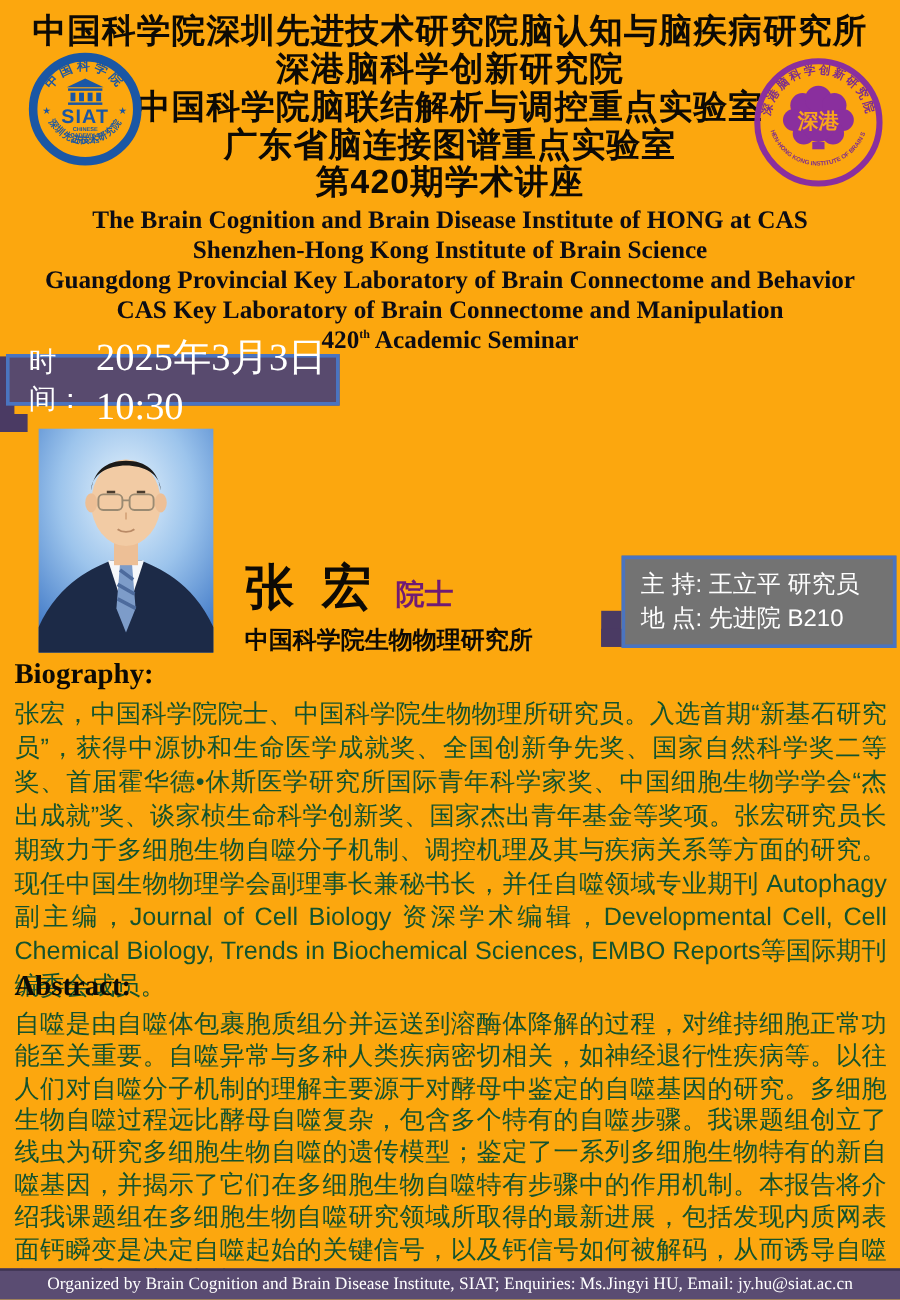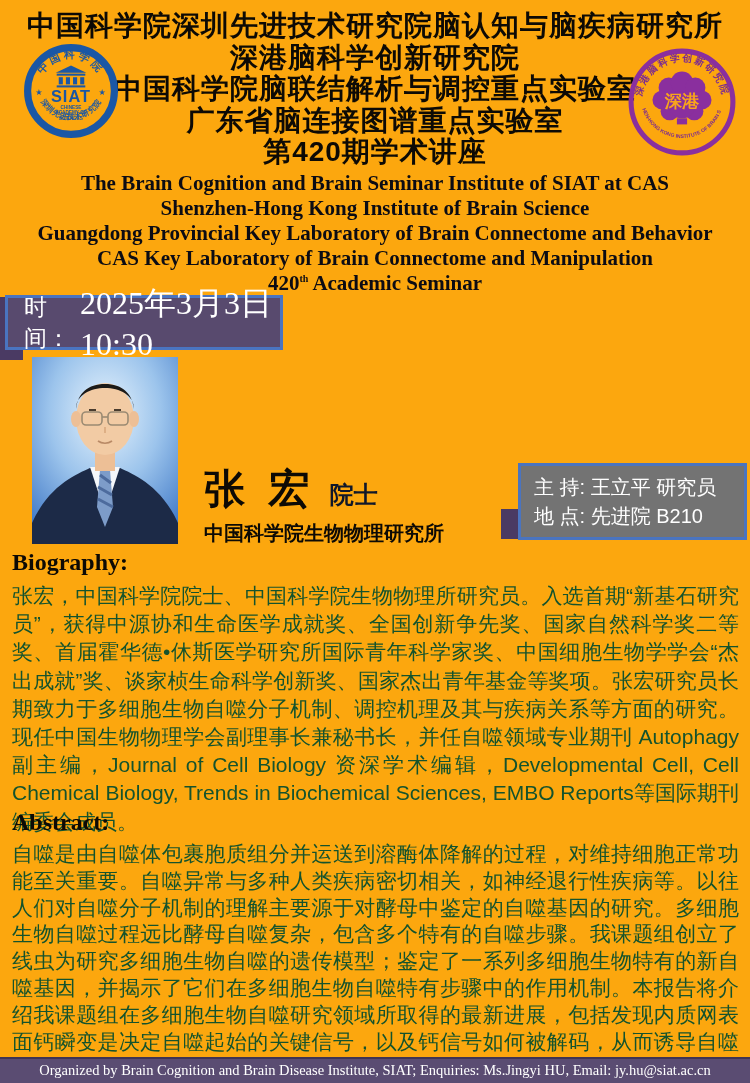--- a/index.html
+++ b/index.html
@@ -15,35 +15,35 @@
     font-family:"Liberation Serif",serif;font-weight:bold;color:#0c0c14;}
   .en-line{font-size:21px;line-height:25px;}
   .en-line sup{font-size:10px;line-height:0;}
   
   .logo-left{position:absolute;left:22px;top:42px;width:98px;height:98px;}
   .logo-right{position:absolute;left:626px;top:46px;width:112px;height:112px;}
   
   .banner-bracket-v{position:absolute;left:0;top:297px;width:12px;height:63px;background:#4a3a63;}
   .banner-bracket-h{position:absolute;left:0;top:345px;width:23px;height:15px;background:#4a3a63;}
   .time-banner{
-    position:absolute;left:5px;top:295px;width:278px;height:55px;box-sizing:border-box;
+    position:absolute;left:5px;top:295px;width:278px;height:43px;box-sizing:border-box;
     background:#584a6e;border:3px solid #4a74c0;color:#fff;
     display:flex;align-items:center;padding-left:16px;
   }
   .time-label{font-size:23px;font-weight:500;}
   .time-value{font-family:Liberation Serif, serif;font-size:32px;margin-left:4px;}
   
   .photo{position:absolute;left:32px;top:357px;width:146px;height:187px;}
   .talk-title{
     position:absolute;left:198px;top:369px;width:548px;text-align:center;
     font-size:33px;font-weight:bold;color:#3b2d5a;letter-spacing:1px;
   }
   .speaker-line{position:absolute;left:204px;top:462px;white-space:nowrap;}
   .speaker-name{font-size:41px;font-weight:bold;color:#0d0a05;letter-spacing:6px;}
-  .speaker-honorific{font-size:24px;font-weight:bold;color:#0f172a;margin-left:10px;}
+  .speaker-honorific{font-size:24px;font-weight:bold;color:#701a75;margin-left:10px;}
   .speaker-affiliation{position:absolute;left:204px;top:520px;font-size:20px;font-weight:bold;color:#0d0a05;}
   .host-foot-v{position:absolute;left:501px;top:509px;width:17px;height:30px;background:#4a3a63;}
   .host-foot-h{position:absolute;left:501px;top:524px;width:36px;height:15px;background:#4a3a63;}
   .host-box{
     position:absolute;left:518px;top:463px;width:229px;height:77px;box-sizing:border-box;
     background:#737373;border:3px solid #4a74c0;color:#fff;
     padding:7px 0 0 13px;
   }
   .host-line{font-size:20px;line-height:29px;white-space:nowrap;}
   
@@ -74,21 +74,21 @@
 
   <div class="header-cn">
     <div class="cn-line">中国科学院深圳先进技术研究院脑认知与脑疾病研究所</div>
     <div class="cn-line">深港脑科学创新研究院</div>
     <div class="cn-line">中国科学院脑联结解析与调控重点实验室</div>
     <div class="cn-line">广东省脑连接图谱重点实验室</div>
     <div class="cn-line">第420期学术讲座</div>
   </div>
 
   <div class="header-en">
-    <div class="en-line">The Brain Cognition and Brain Seminar Institute of SIAT at CAS</div>
+    <div class="en-line">The Brain Cognition and Brain Disease Institute of HONG at CAS</div>
     <div class="en-line">Shenzhen-Hong Kong Institute of Brain Science</div>
     <div class="en-line">Guangdong Provincial Key Laboratory of Brain Connectome and Behavior</div>
     <div class="en-line">CAS Key Laboratory of Brain Connectome and Manipulation</div>
     <div class="en-line"><span>420</span><sup>th</sup><span> Academic Seminar</span></div>
   </div>
 
   <svg class="logo-left" viewBox="0 0 96 96">
     <circle cx="48" cy="48" r="42.5" fill="none" stroke="#1a57a5" stroke-width="7"></circle>
     <defs>
       <path id="arcTL" d="M 16,48 A 32,32 0 0 1 80,48" fill="none"></path>

